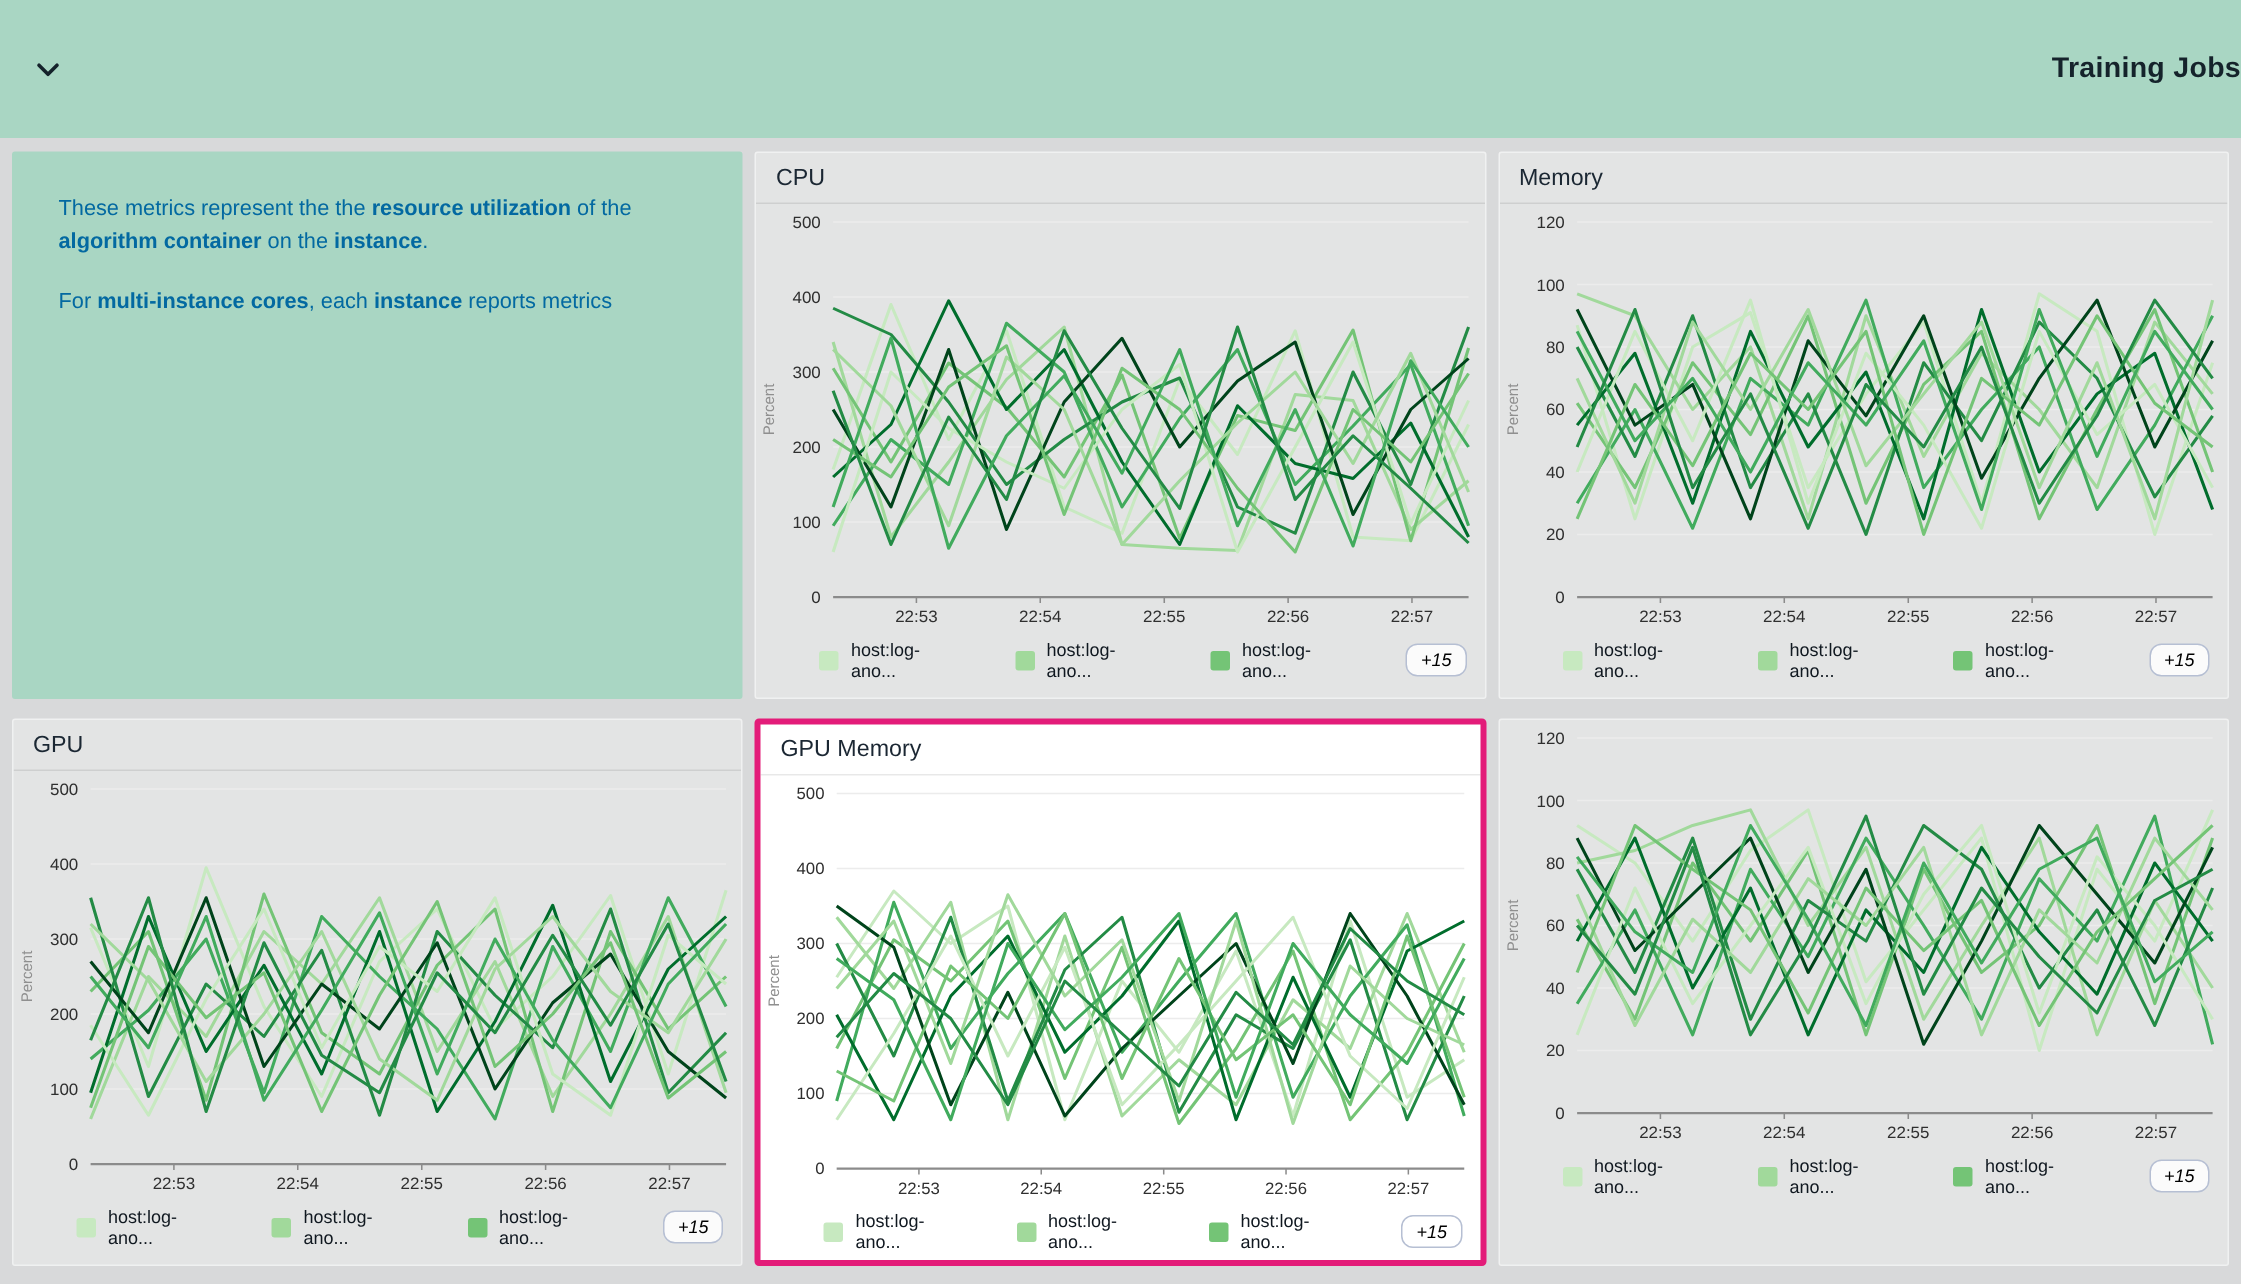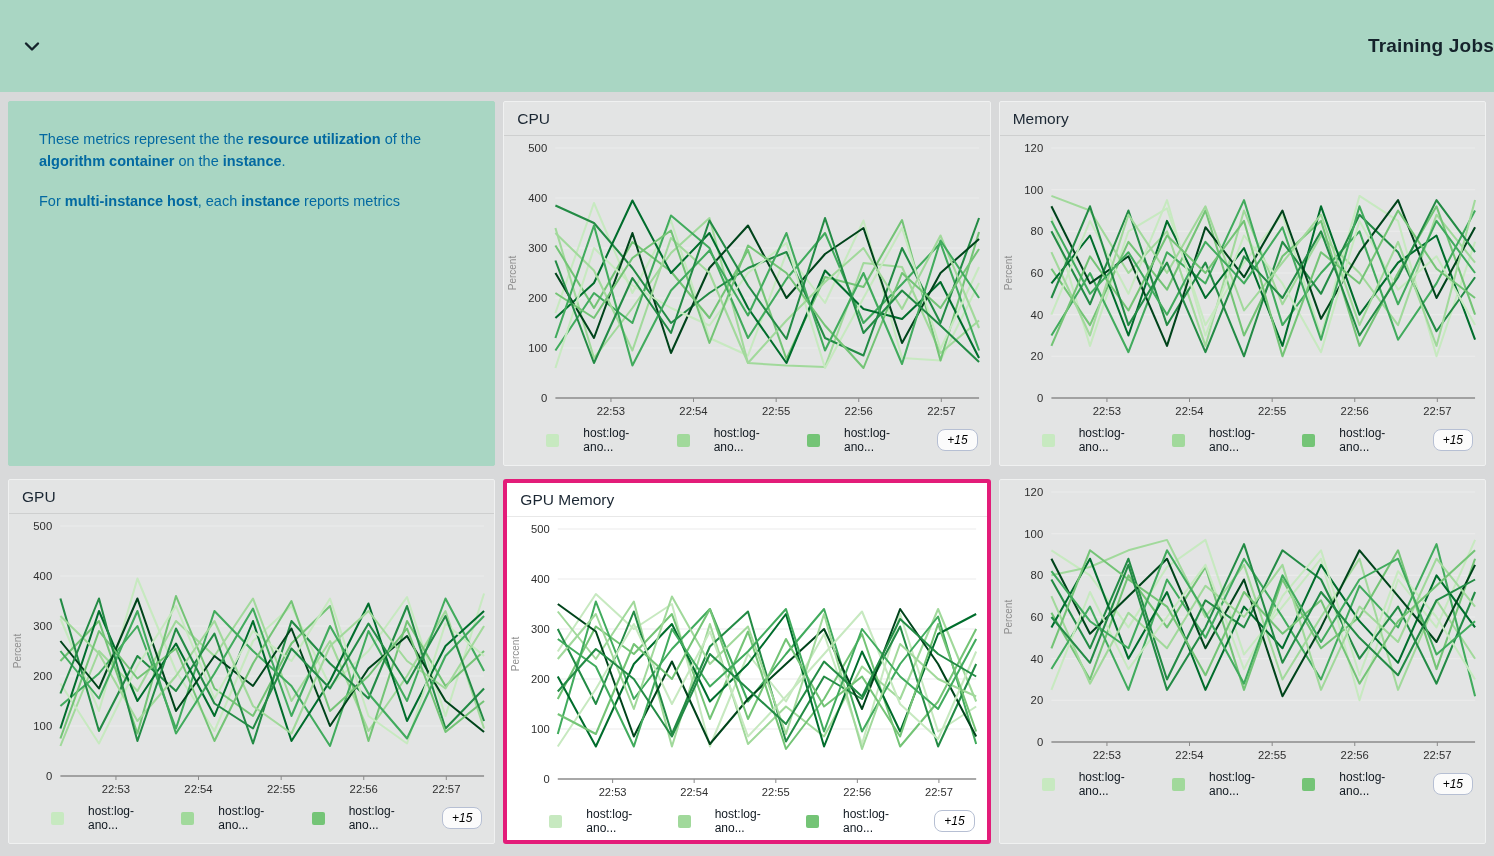--- a/index.html
+++ b/index.html
@@ -40,21 +40,21 @@
   .panel.highlighted{background:#ffffff;border:4px solid var(--highlight,#e31c79);border-radius:3px}
   .panel-title{
     font-size:15.5px;color:#1b2733;padding:8px 13px 7px;
     border-bottom:1px solid rgba(0,0,0,0.09);
   }
   .chart-svg{display:block;width:100%;height:288px}
   .legend{
     display:flex;align-items:center;gap:36px;
     padding:2px 12px 0 42px;font-size:12px;color:#101820;
   }
-  .legend-item{display:inline-flex;align-items:center;gap:24px;cursor:pointer}
+  .legend-item{display:inline-flex;align-items:center;gap:8px;cursor:pointer}
   .swatch{width:13px;height:13px;border-radius:2px;display:inline-block;flex:0 0 auto}
   .more-badge{
     margin-left:0;font-size:12px;color:#000000;font-family:inherit;
     background:rgba(255,255,255,0.85);border:1px solid #b6bfd3;border-radius:8px;
     padding:3px 9px;cursor:pointer;line-height:1.2;font-style:italic;
   }
 </style>
 </head>
 <body>
 
@@ -67,21 +67,21 @@
       </svg>
     </button>
     <h1 class="section-title">Training Jobs</h1>
   </header>
 
   <main class="grid">
 
     <section class="panel info">
       <div class="info-text">
           <p><span>These metrics represent the the </span><b>resource utilization</b><span> of the </span><b>algorithm container</b><span> on the </span><b>instance</b><span>.</span></p>
-          <p><span>For </span><b>multi-instance host</b><span>, each </span><b>instance</b><span> reports metrics</span></p>
+          <p><span>For </span><b>multi-instance cores</b><span>, each </span><b>instance</b><span> reports metrics</span></p>
         </div>
     </section>
 
     <section class="panel chart">
       <div class="panel-title">CPU</div>
       <svg class="chart-svg" viewBox="0 0 472 288" preserveAspectRatio="none">
           <text x="42" y="266" text-anchor="end" font-size="11" fill="#2f2f2f">0</text>
           <line x1="50" x2="462" y1="212.0" y2="212.0" stroke="#ececec"></line>
           <text x="42" y="216" text-anchor="end" font-size="11" fill="#2f2f2f">100</text>
           <line x1="50" x2="462" y1="162.0" y2="162.0" stroke="#ececec"></line>

